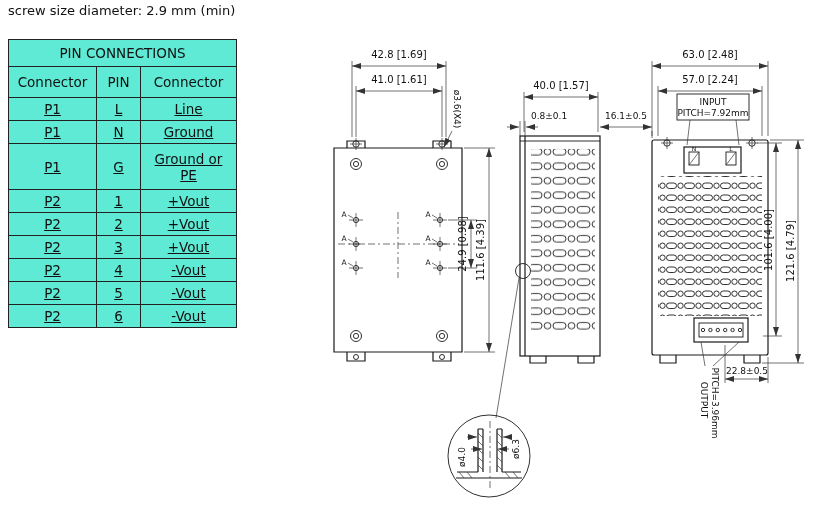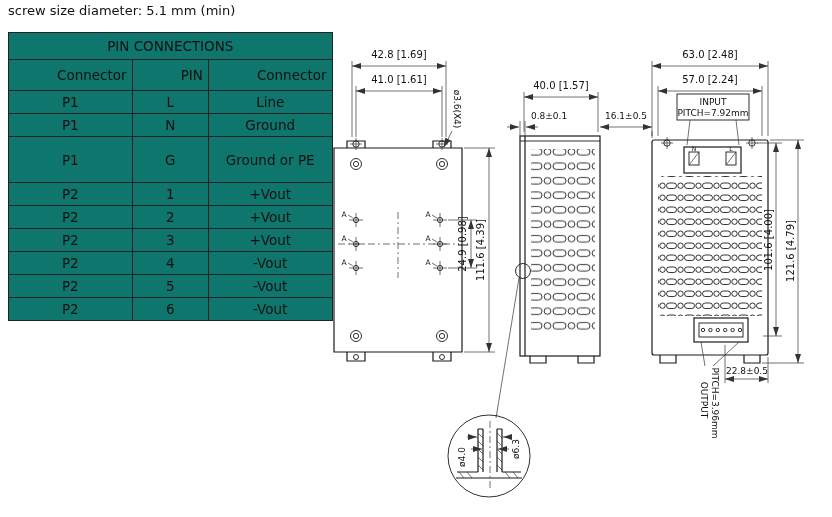--- a/index.html
+++ b/index.html
@@ -4,49 +4,49 @@
 <style>
   * { margin:0; padding:0; box-sizing:border-box; }
   html,body { background:#fff; }
   body {
     width:832px; height:517px; position:relative; overflow:hidden;
     font-family:"DejaVu Sans", sans-serif; color:#111;
   }
   .page { position:absolute; inset:0; }
   .notes { position:absolute; left:8px; top:2px; font-size:13px; line-height:18px; }
   table.pin-table {
-    position:absolute; left:8px; top:32px; border-collapse:collapse;
-    font-size:13.5px; background:#0f766e;
+    position:absolute; left:8px; top:39px; border-collapse:collapse;
+    font-size:13.5px; background:#5eead4;
   }
   .pin-table th, .pin-table td {
     border:1px solid #222; text-align:center; vertical-align:middle;
     padding:2px 5px; font-weight:normal;
   }
   .pin-table th.title { height:27px; }
-  .pin-table tr.colhead th { height:31px;padding-left:48px; }
-  .pin-table td { height:23px; }
+  .pin-table tr.colhead th { height:31px; }
+  .pin-table td { height:23px;text-decoration:underline; }
   svg.drawing { position:absolute; left:0; top:0; }
   .outline { fill:none; stroke:#1a1a1a; stroke-width:1.2; }
   .thin    { fill:none; stroke:#1a1a1a; stroke-width:0.9; }
   .dim, .ext { fill:none; stroke:#333; stroke-width:0.7; }
   .dash { stroke-dasharray:7 3 2 3; }
   .arrows { marker-start:url(#arr); marker-end:url(#arr); }
   .arrow-end { marker-end:url(#arr); }
   .dimtext { font-family:"DejaVu Sans", sans-serif; font-size:10px; fill:#111; text-anchor:middle; }
   .dimtext.small { font-size:9px; }
   .atext { font-family:"DejaVu Sans", sans-serif; font-size:7.5px; fill:#111; text-anchor:middle; }
   .tiny { font-family:"DejaVu Sans", sans-serif; font-size:6px; fill:#111; text-anchor:middle; }
 </style>
 </head>
 <body>
 
 <div class="page">
 
   <div class="notes">
-    <div>screw size diameter: 5.1 mm (min)</div>
+    <div>screw size diameter: 2.9 mm (min)</div>
   </div>
 
   <table class="pin-table">
     <colgroup>
         <col style="width:88px">
         <col style="width:44px">
         <col style="width:96px">
       </colgroup>
     <thead>
       <tr>

